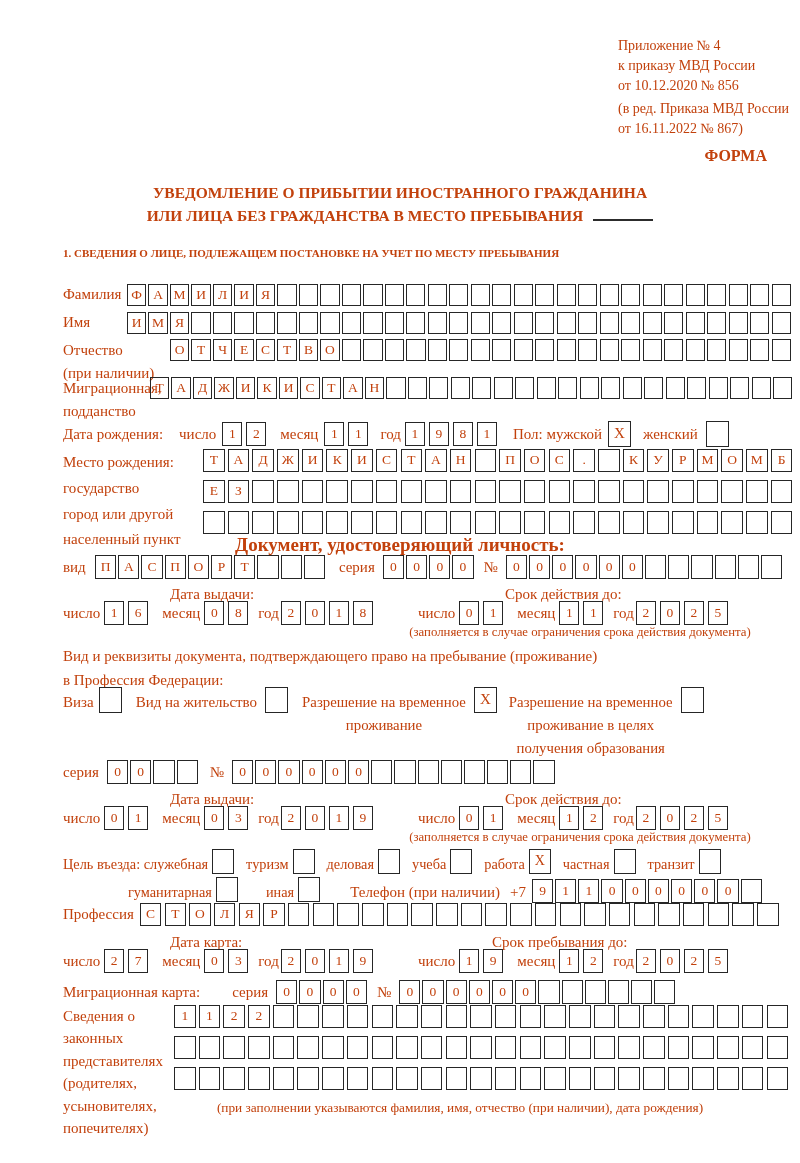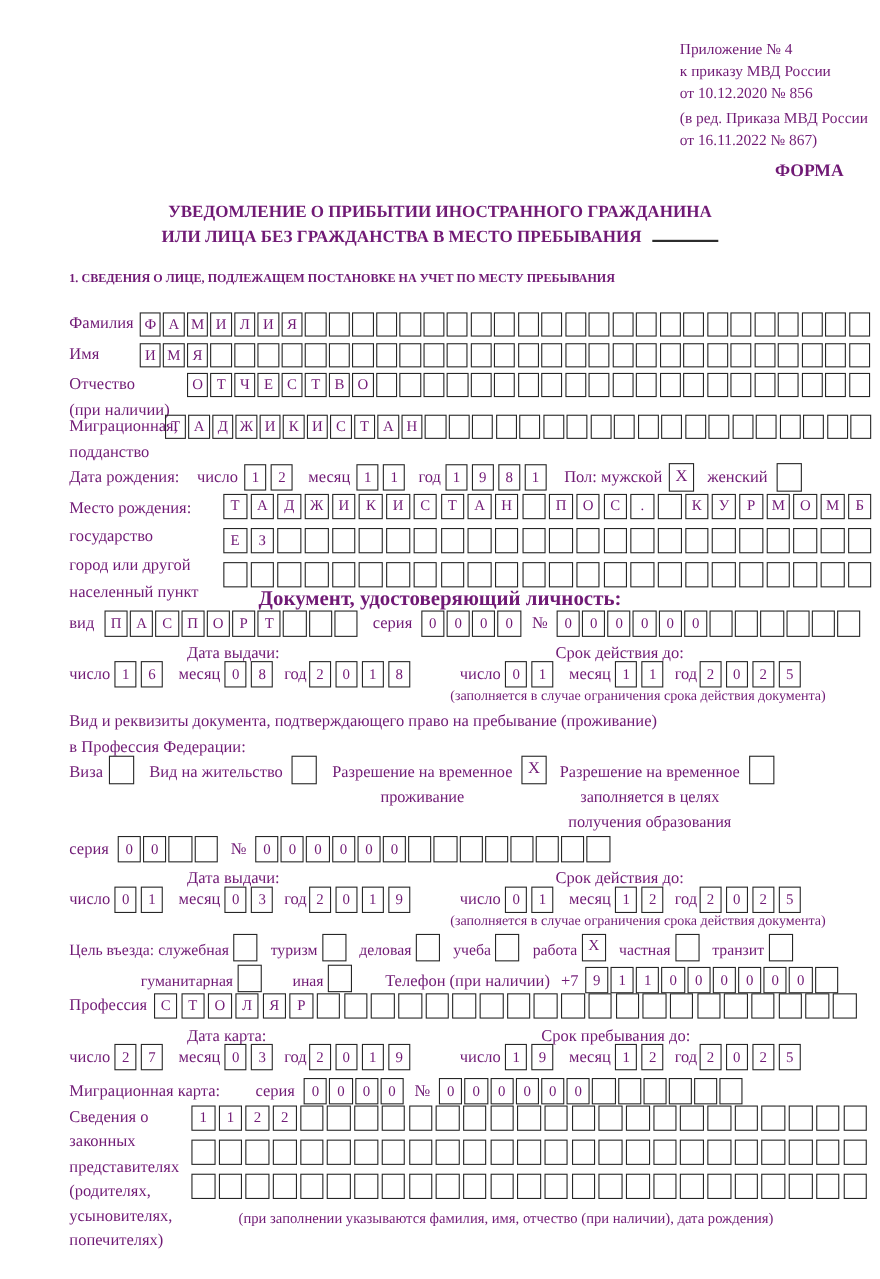--- a/index.html
+++ b/index.html
@@ -1,17 +1,17 @@
 <!DOCTYPE html>
 <html><head>
 <meta charset="utf-8">
 <style>
   html,body{margin:0;padding:0;background:#ffffff;}
   .sheet{position:relative;width:800px;height:1163px;background:#fff;
-         font-family:"Liberation Serif","DejaVu Serif",serif;color:#701a75;overflow:hidden;}
+         font-family:"Liberation Serif","DejaVu Serif",serif;color:#c2410c;overflow:hidden;}
   .r{position:absolute;display:flex;align-items:center;white-space:nowrap;}
   .rt{align-items:flex-start;}
   .blk{position:absolute;}
   .t{font-size:15px;line-height:23px;flex-shrink:0;}
   .t14{font-size:14.3px;line-height:22px;flex-shrink:0;}
   .b{font-weight:bold;}
   .cell{display:inline-block;box-sizing:border-box;border:1.6px solid #262626;
         text-align:center;font-size:13.5px;flex-shrink:0;overflow:hidden;}
   .c-sm{width:19.2px;height:22px;line-height:19px;margin-right:2.3px;}
   .c-md{width:21.2px;height:24px;line-height:21px;margin-right:2px;}
@@ -416,21 +416,21 @@
       </span>
     <span class="lblcol ctr pt" style="margin-right:8px;font-size:14.8px;line-height:23px;">
       <span style="display:block;">Разрешение на временное</span>
       <span style="display:block;">проживание</span>
     </span>
     <span class="boxes" style="margin-right:12px;">
         <span class="cell c-cb">X</span>
       </span>
     <span class="lblcol ctr pt" style="margin-right:8px;font-size:14.8px;line-height:23px;">
       <span style="display:block;">Разрешение на временное</span>
-      <span style="display:block;">заполняется в целях</span>
+      <span style="display:block;">проживание в целях</span>
       <span style="display:block;">получения образования</span>
     </span>
     <span class="boxes">
         <span class="cell c-cb"></span>
       </span>
   </div>
 
   <div class="r" style="top:760px;left:63px;">
     <span class="t" style="margin-right:8px;">серия</span>
     <span class="boxes" style="margin-right:10px;">

